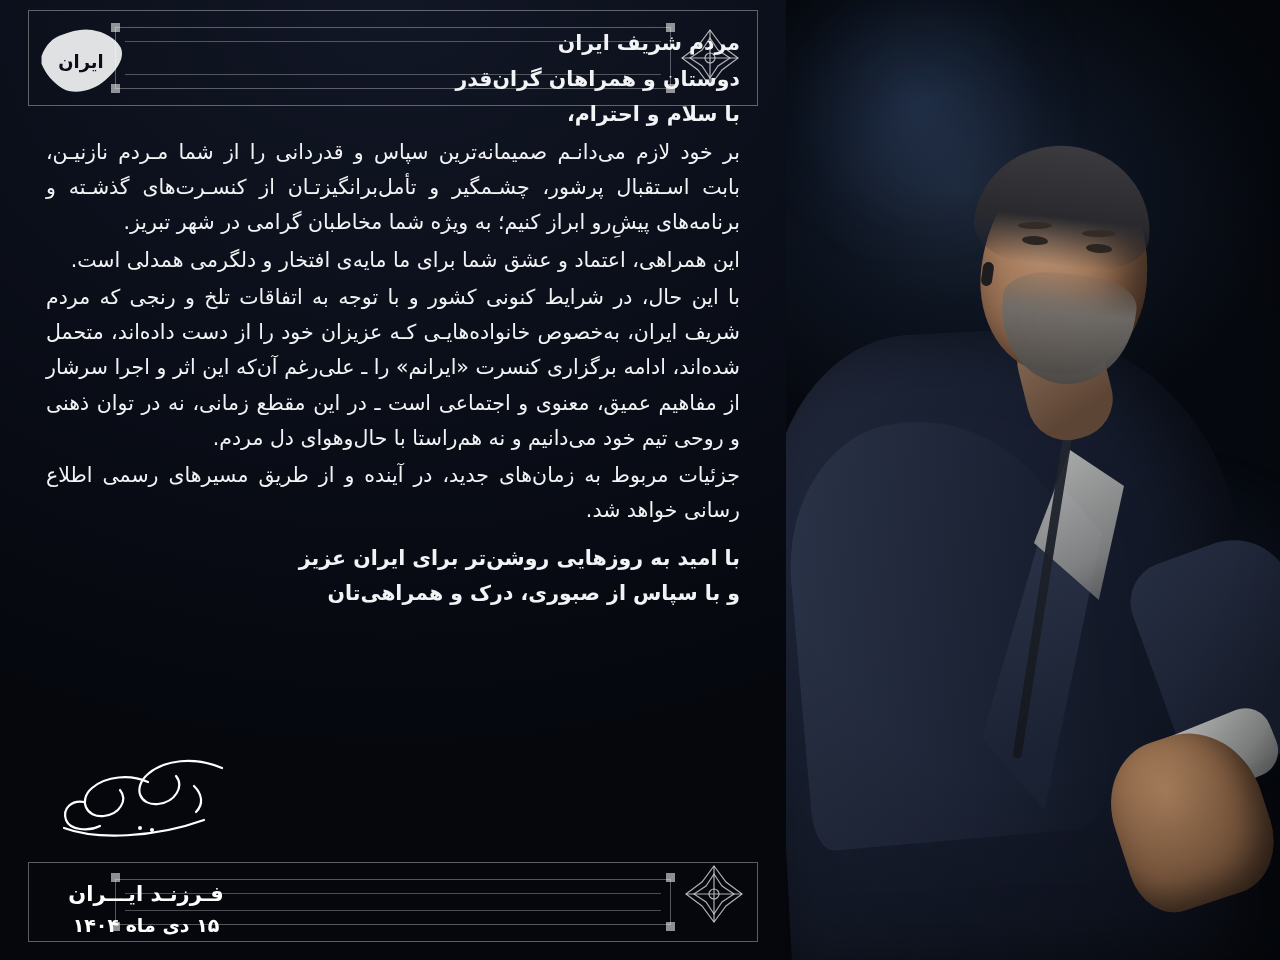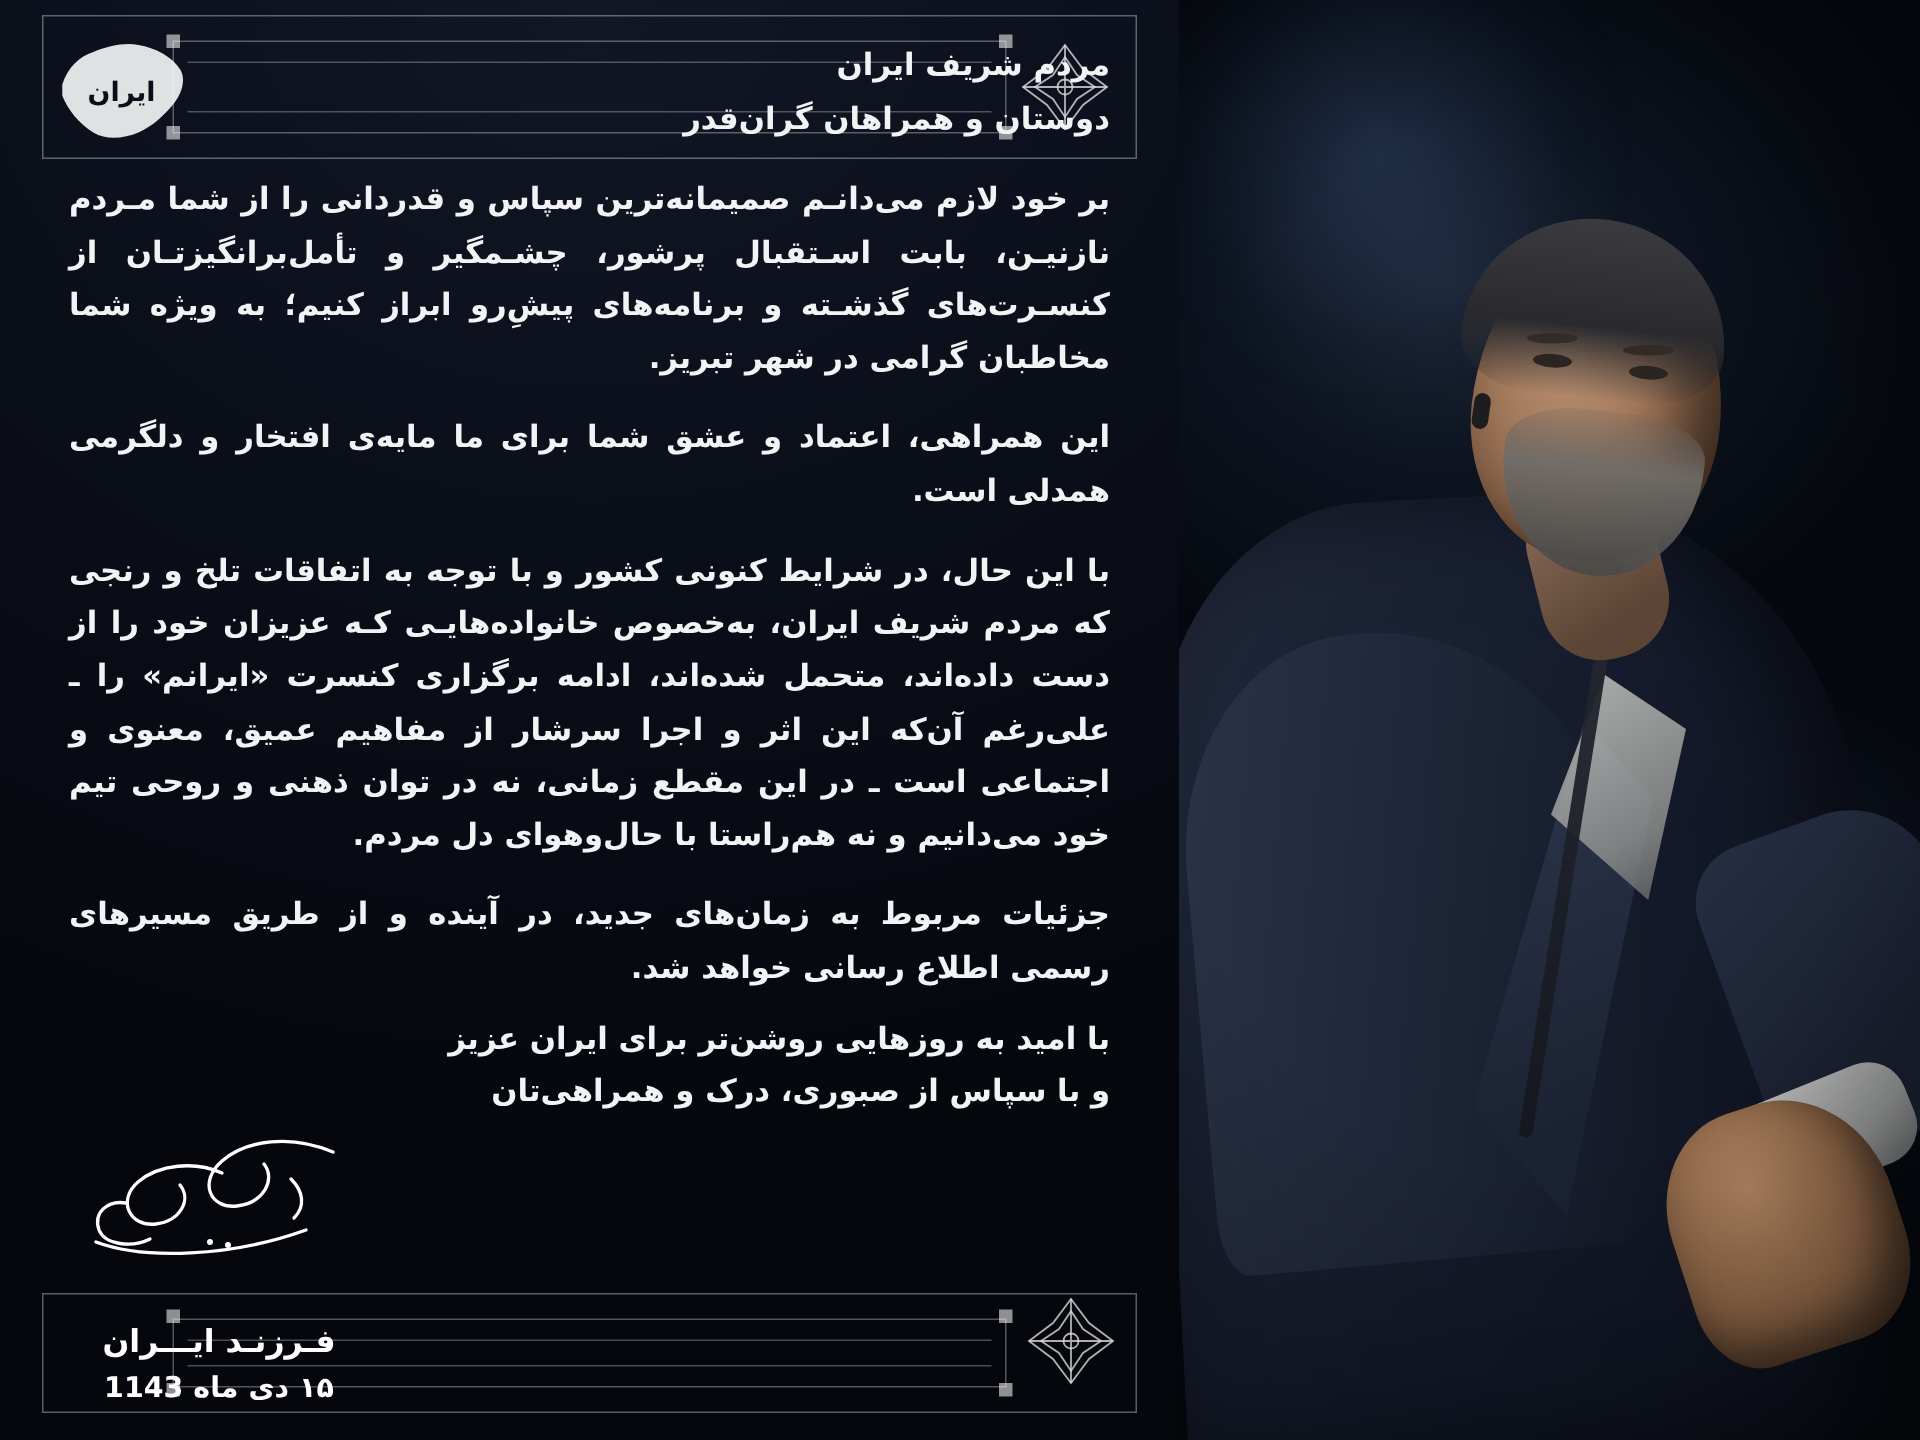--- a/index.html
+++ b/index.html
@@ -243,21 +243,21 @@
     padding-right: 10px;
     padding-left: 10px;
   }
   .body-text .salut {
     text-align: right;
     font-weight: bold;
     font-size: 20.5px;
     line-height: 1.74;
   }
   .body-text p { margin: 0; }
-  .body-text p.block { margin-top: 18px; font-weight: 700; }
+  .body-text p.block { margin-top: 2px; font-weight: 400; }
   .body-text .shift { margin-top: 12px; }
   .closing { text-align: right; font-weight: 600; }
 
   .signature {
     position: absolute;
     left: 44px; bottom: 108px;
     width: 190px; height: 110px;
     color: #fff;
   }
   .signature svg { width: 100%; height: 100%; }
@@ -339,20 +339,21 @@
       <svg viewBox="0 0 100 90">
         <path d="M8 40 C12 28 20 20 30 17 C40 13 52 10 62 12 C74 14 86 20 92 30 C96 38 92 48 86 55 C80 62 72 70 62 74 C52 78 40 80 30 74 C20 68 12 58 8 48 Z" fill="#ffffff" opacity="0.92"></path>
         <text x="50" y="52" font-size="19" font-family="DejaVu Sans, sans-serif" text-anchor="middle" fill="#0a0e18" font-weight="bold">ایران</text>
       </svg>
     </div>
 
     <div class="body-text">
       <div class="salut">
         <p>مردم شریف ایران</p>
         <p>دوستان و همراهان گران‌قدر</p>
+        <p>با سلام و احترام،</p>
       </div>
       <p class="block">بر خود لازم می‌دانـم صمیمانه‌ترین سپاس و قدردانی را از شما مـردم نازنیـن، بابت اسـتقبال پرشور، چشـمگیر و تأمل‌برانگیزتـان از کنسـرت‌های گذشـته و برنامه‌های پیشِ‌رو ابراز کنیم؛ به ویژه شما مخاطبان گرامی در شهر تبریز.</p>
       <p class="block">این همراهی، اعتماد و عشق شما برای ما مایه‌ی افتخار و دلگرمی همدلی است.</p>
       <p class="block">با این حال، در شرایط کنونی کشور و با توجه به اتفاقات تلخ و رنجی که مردم شریف ایران، به‌خصوص خانواده‌هایـی کـه عزیزان خود را از دست داده‌اند، متحمل شده‌اند، ادامه برگزاری کنسرت «ایرانم» را ـ علی‌رغم آن‌که این اثر و اجرا سرشار از مفاهیم عمیق، معنوی و اجتماعی است ـ در این مقطع زمانی، نه در توان ذهنی و روحی تیم خود می‌دانیم و نه هم‌راستا با حال‌وهوای دل مردم.</p>
       <p class="block">جزئیات مربوط به زمان‌های جدید، در آینده و از طریق مسیرهای رسمی اطلاع رسانی خواهد شد.</p>
       <div class="closing shift">
         <p>با امید به روزهایی روشن‌تر برای ایران عزیز</p>
         <p>و با سپاس از صبوری، درک و همراهی‌تان</p>
       </div>
     </div>
@@ -364,21 +365,21 @@
         <path d="M40 60 C28 58 18 66 22 78 C26 88 44 90 56 84"></path>
         <path d="M20 86 C52 98 110 96 160 78"></path>
         <path d="M150 44 C158 52 160 62 152 70"></path>
         <circle cx="96" cy="86" r="2" fill="#fff" stroke="none"></circle>
         <circle cx="108" cy="88" r="2" fill="#fff" stroke="none"></circle>
       </svg>
     </div>
 
     <div class="sign-meta">
       <div class="role">فـرزنـد ایـــران</div>
-      <div class="date">۱۵ دی ماه 1143</div>
+      <div class="date">۱۵ دی ماه ۱۴۰۴</div>
     </div>
 
     <div class="ornament-band bottom">
       <div class="band-inner"></div>
       <div class="band-inner-2"></div>
       <div class="corner-sq" style="left:82px; top:10px;"></div>
       <div class="corner-sq" style="right:82px; top:10px;"></div>
       <div class="corner-sq" style="left:82px; bottom:10px;"></div>
       <div class="corner-sq" style="right:82px; bottom:10px;"></div>
     </div>

